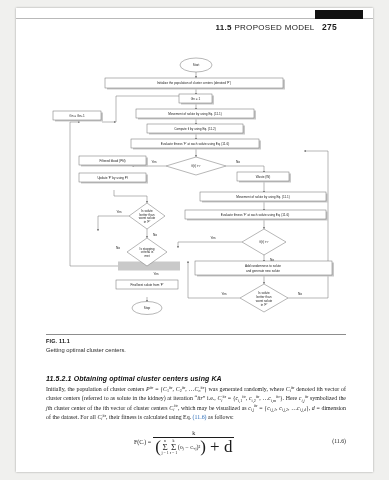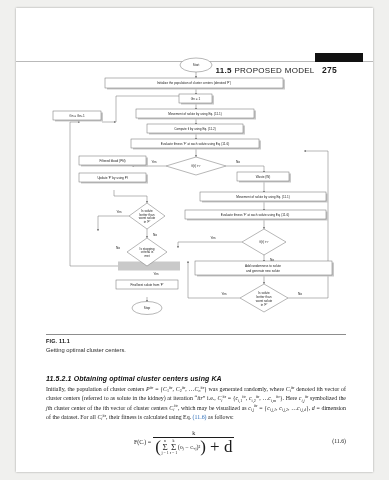--- a/index.html
+++ b/index.html
@@ -11,21 +11,21 @@
   }
   #page{
     position:absolute;left:16px;top:8px;
     width:357px;height:464px;
     background:#ffffff;
     box-shadow:0 0 2px rgba(0,0,0,.35);
     overflow:hidden;
   }
   
   #runhead{
-    position:absolute;left:0;top:10px;width:347px;height:22px;margin-top:43px;
+    position:absolute;left:0;top:10px;width:347px;height:22px;
   }
   #runhead .rule{
     position:absolute;left:0;top:0;width:357px;height:1px;background:#b9b9b9;
   }
   #runhead .blackbar{
     position:absolute;right:0;top:-8px;width:48px;height:9px;background:#111;
   }
   #runhead .txt{
     position:absolute;right:26px;top:4px;
     font-size:8px;color:#1a1a1a;letter-spacing:.3px;white-space:nowrap;

